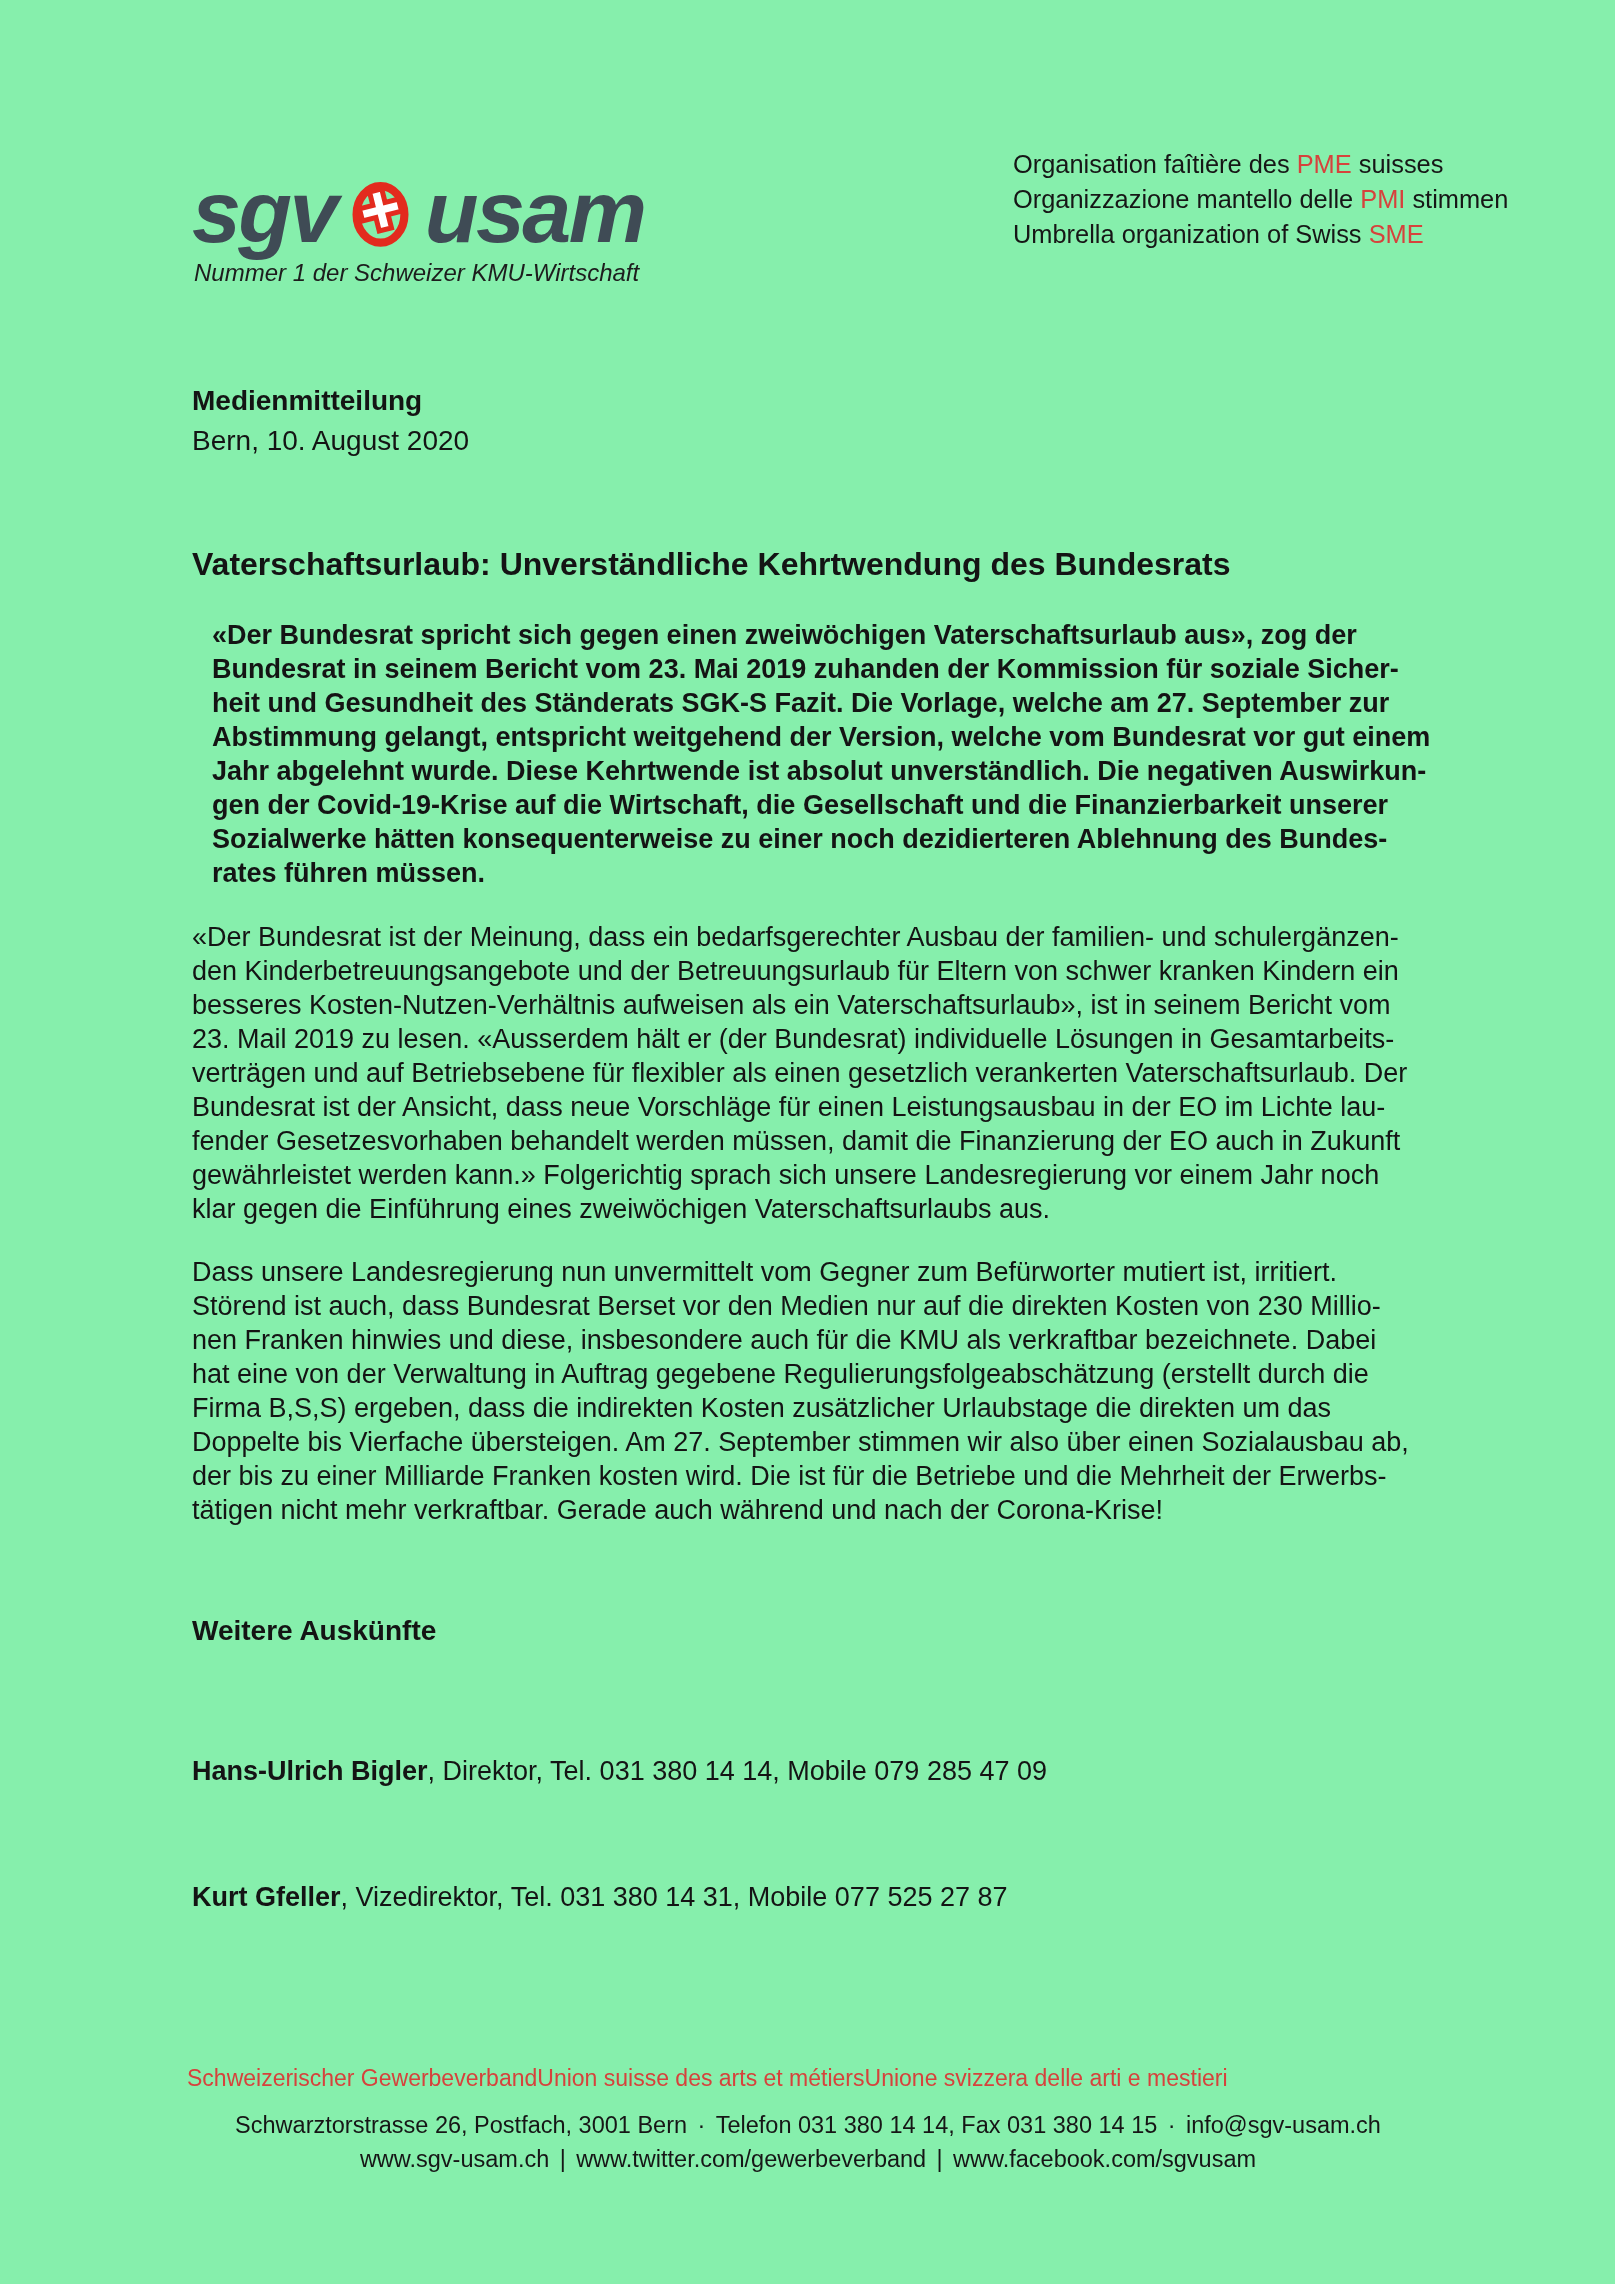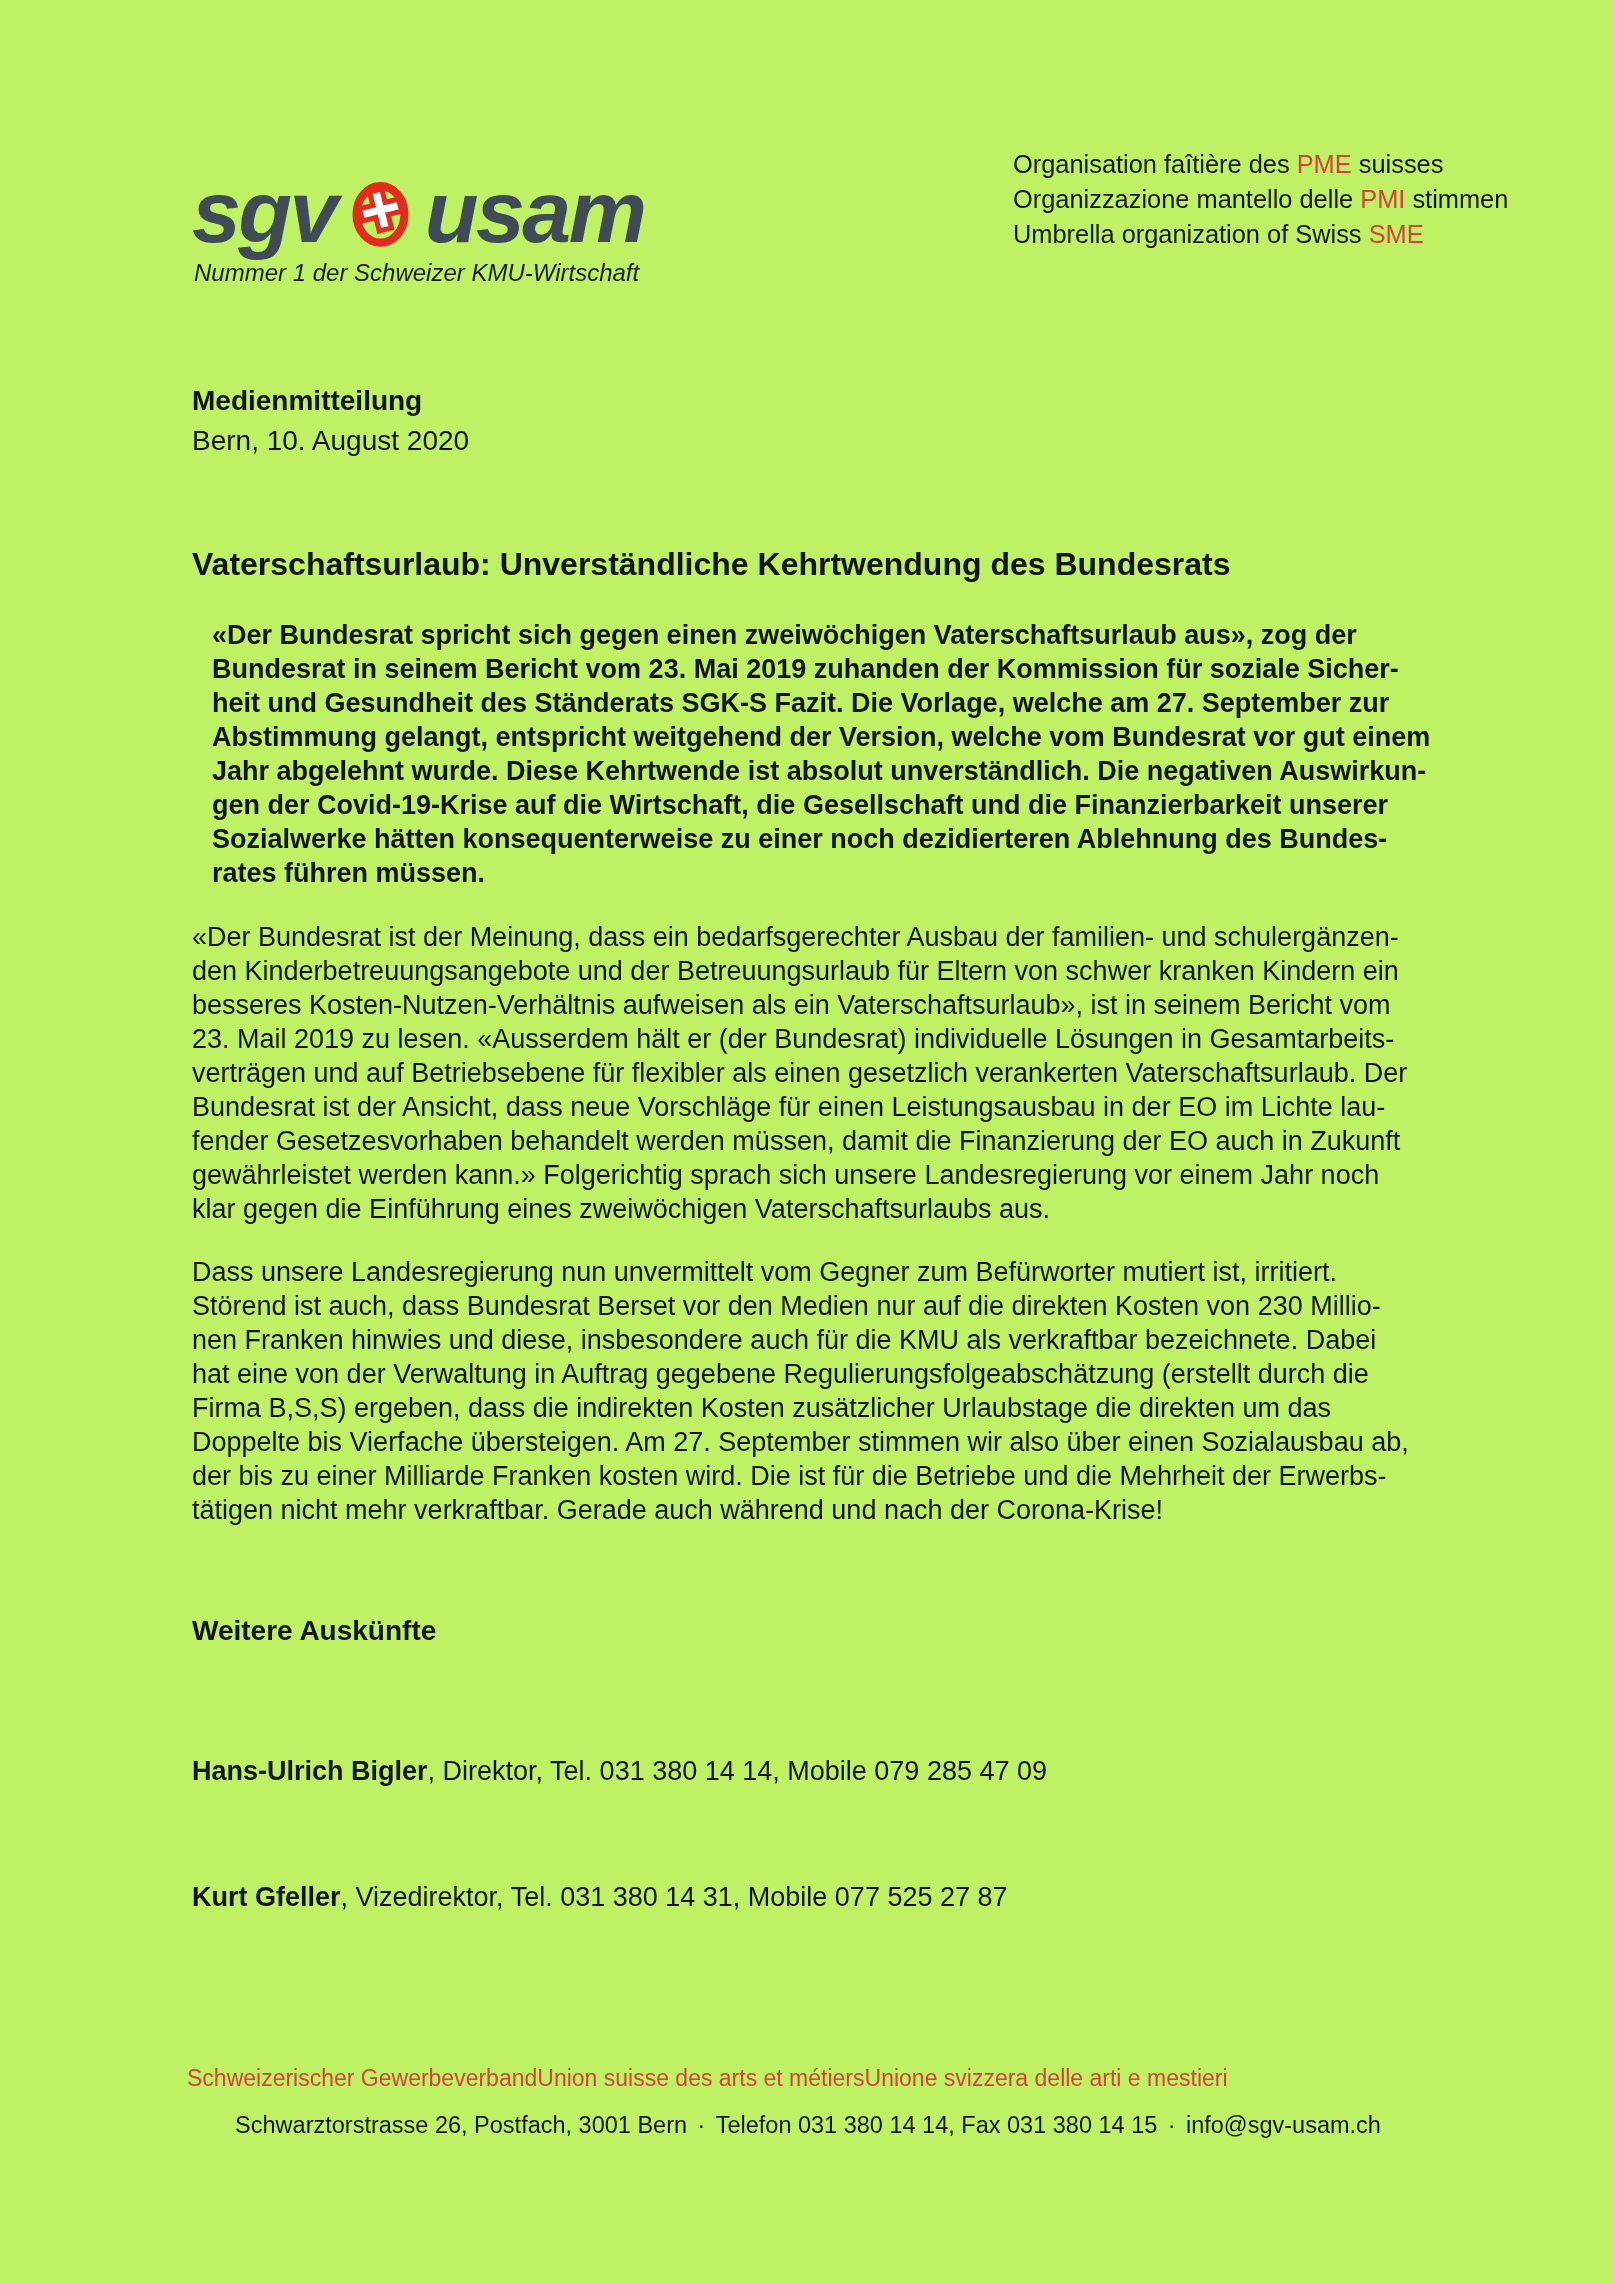--- a/index.html
+++ b/index.html
@@ -1,20 +1,20 @@
 <!DOCTYPE html>
 <html lang="de" style="font-size:10.4px"><head>
 <meta charset="utf-8">
 <style>
   html,body{margin:0;padding:0;background:#ffffff;}
   .page{
     position:relative;
     width:1616px;
     height:2284px;
-    background:#bef264;
+    background:#86efac;
     overflow:hidden;
     font-family:"Liberation Sans","DejaVu Sans",sans-serif;
     color:#141414;
   }
 
   
   .logo{
     position:absolute;left:192px;top:168px;
     display:flex;align-items:center;gap:13px;
   }
@@ -154,15 +154,18 @@
   <div class="footer-orgs">
     <span>Schweizerischer Gewerbeverband</span>
     <span>Union suisse des arts et métiers</span>
     <span>Unione svizzera delle arti e mestieri</span>
   </div>
 
   <div class="footer-address">
     <span>Schwarztorstrasse 26, Postfach, 3001 Bern</span><span class="sep">·</span><span>Telefon 031 380 14 14, Fax 031 380 14 15</span><span class="sep">·</span><span>info@sgv-usam.ch</span>
   </div>
 
+  <div class="footer-links">
+    <span>www.sgv-usam.ch</span><span class="sep">|</span><span>www.twitter.com/gewerbeverband</span><span class="sep">|</span><span>www.facebook.com/sgvusam</span>
+  </div>
 
 </div>
 
 
 </body></html>

